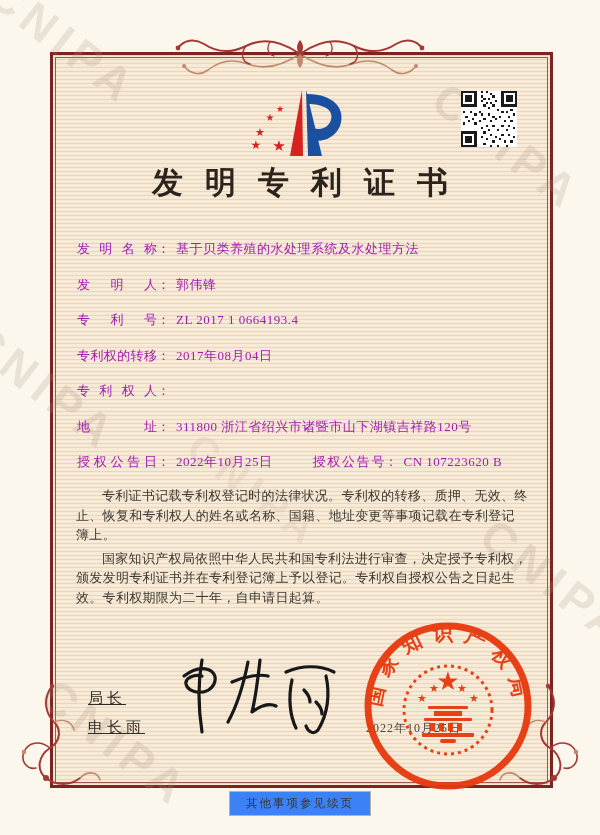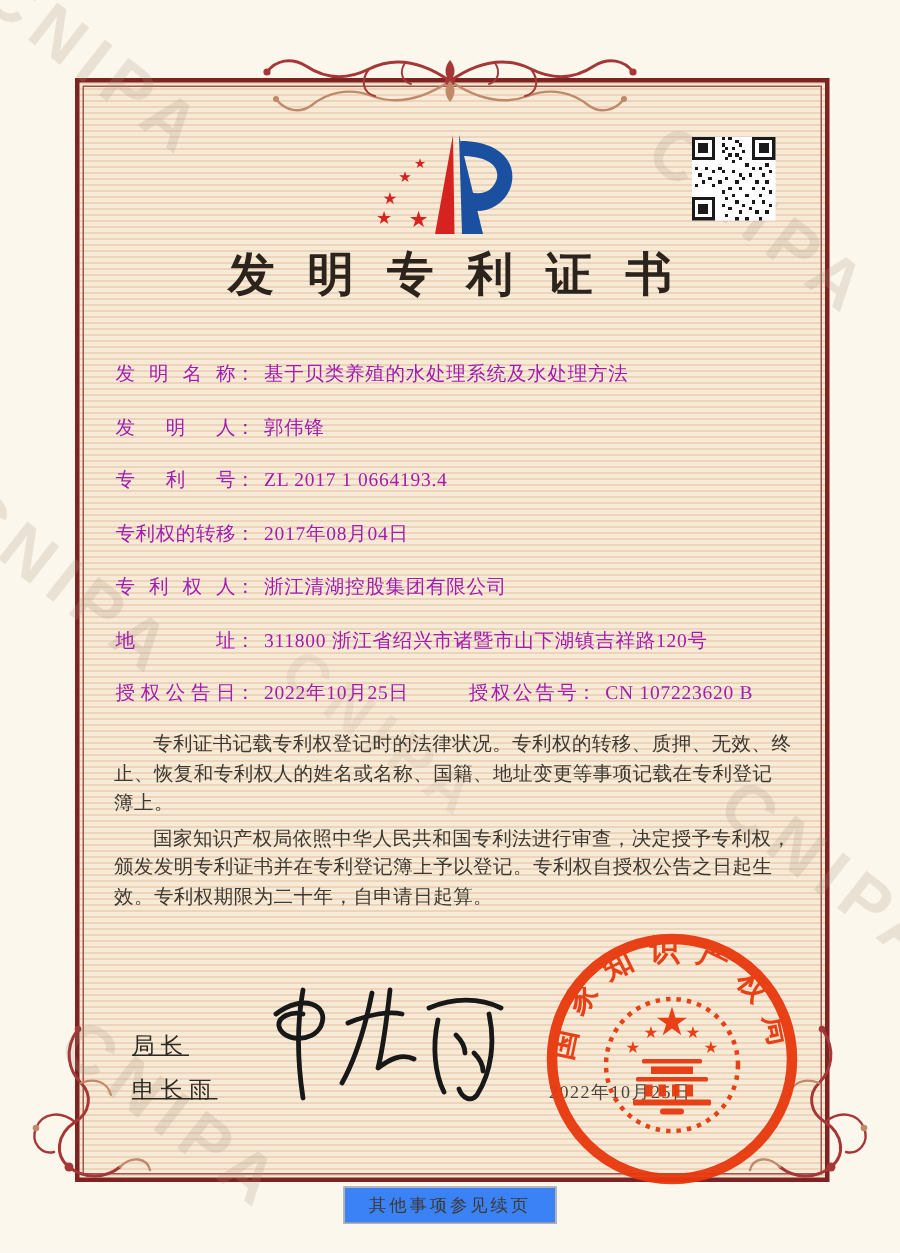--- a/index.html
+++ b/index.html
@@ -149,21 +149,20 @@
       <span class="fvalue">ZL 2017 1 0664193.4</span>
     </div>
     <div class="frow">
       <span class="flabel">专利权的转移</span>
         <span class="fcolon">：</span>
       <span class="fvalue">2017年08月04日</span>
     </div>
     <div class="frow">
       <span class="flabel">专利权人</span>
         <span class="fcolon">：</span>
-      <span class="fvalue">浙江清湖控股集团有限公司</span>
     </div>
     <div class="frow">
       <span class="flabel">地址</span>
         <span class="fcolon">：</span>
       <span class="fvalue">311800 浙江省绍兴市诸暨市山下湖镇吉祥路120号</span>
     </div>
     <div class="frow">
       <span class="fgroup">
         <span class="flabel">授权公告日</span>
           <span class="fcolon">：</span>

